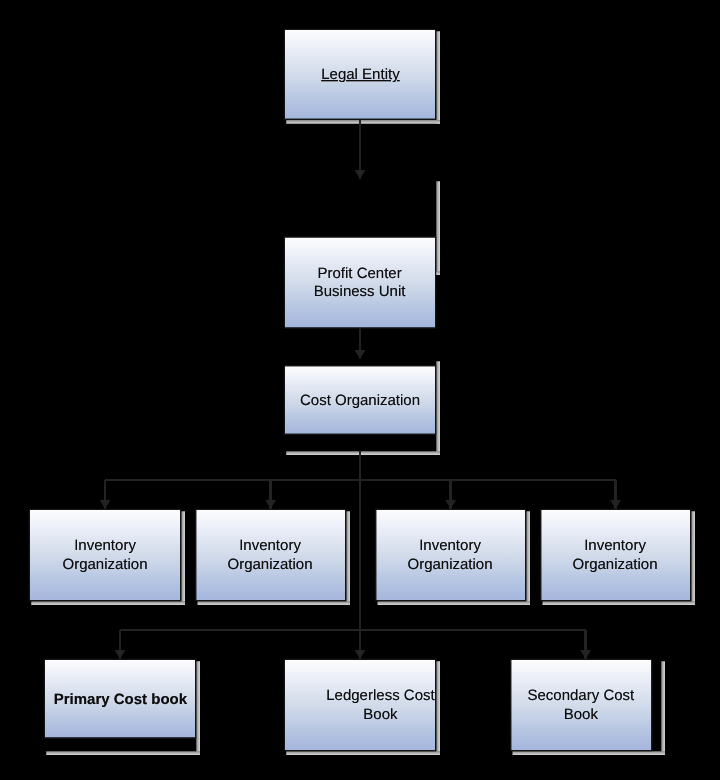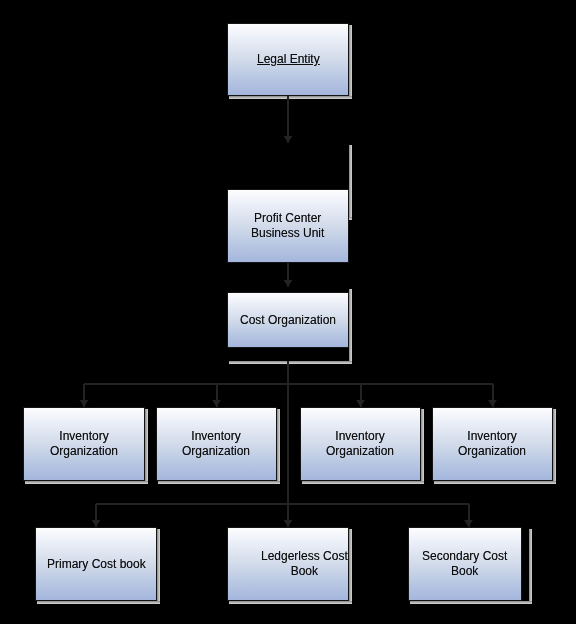--- a/index.html
+++ b/index.html
@@ -87,21 +87,21 @@
       </div>
       <div class="node" style="left: 156px; top: 407px; width: 121px; height: 74px;">
         <span class="node-label">Inventory<br>Organization</span>
       </div>
       <div class="node" style="left: 300px; top: 407px; width: 121px; height: 74px;">
         <span class="node-label">Inventory<br>Organization</span>
       </div>
       <div class="node" style="left: 432px; top: 407px; width: 121px; height: 74px;">
         <span class="node-label">Inventory<br>Organization</span>
       </div>
-      <div class="node" style="left: 35px; top: 527px; width: 122px; height: 74px;">
+      <div class="node" style="left: 35px; top: 527px; width: 122px; height: 64px; font-weight: bold;">
         <span class="node-label">Primary Cost book</span>
       </div>
       <div class="node" style="left: 227px; top: 527px; width: 122px; height: 74px; justify-content: flex-end;">
         <span class="node-label">Ledgerless Cost<br>Book</span>
       </div>
       <div class="node" style="left: 408px; top: 527px; width: 114px; height: 74px;">
         <span class="node-label">Secondary Cost<br>Book</span>
       </div>
     </div>
 </div>

